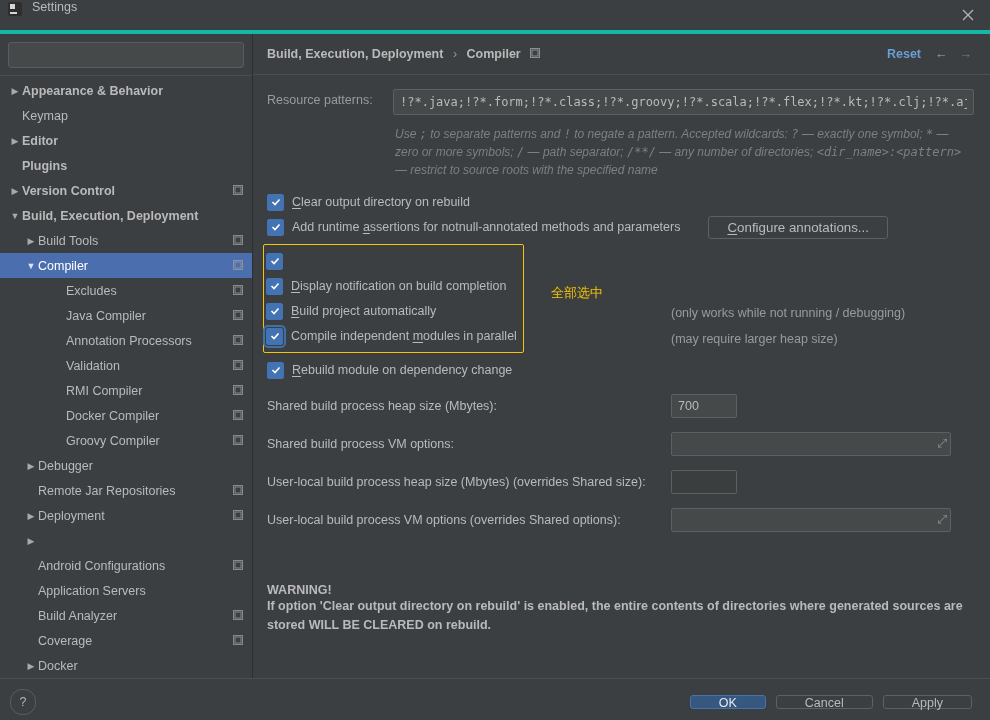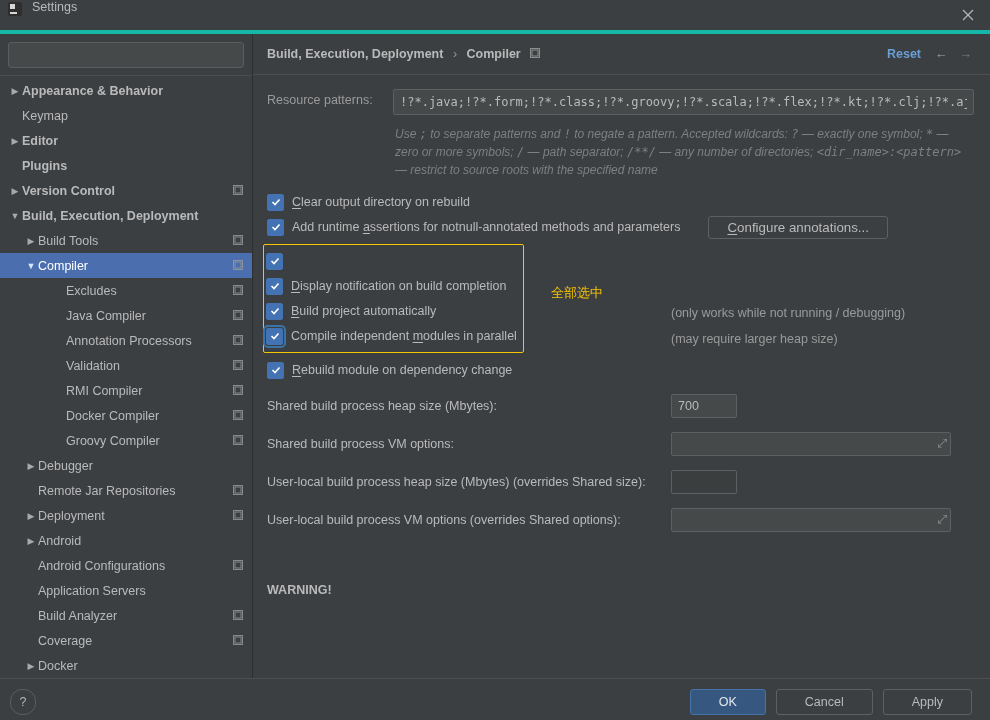--- a/index.html
+++ b/index.html
@@ -117,21 +117,21 @@
   .warn-title{font-weight:700;color:var(--text)}
   .warn-body{font-weight:700;color:var(--text);line-height:1.5}
   
   .footer{
     height:46px;border-top:1px solid var(--border);display:flex;align-items:center;
     padding:0 18px 0 10px;background:var(--bg)
   }
   .help{width:24px;height:24px;border:1px solid #5b5e5f;border-radius:12px;display:flex;align-items:center;justify-content:center;color:#b4b5b6;cursor:pointer}
   .footer-spacer{flex:1}
   .btn{
-    min-width:70px;height:26px;border:1px solid #5e6163;border-radius:3px;background:var(--bg);
+    min-width:70px;height:14px;border:1px solid #5e6163;border-radius:3px;background:var(--bg);
     color:var(--text);margin-left:10px;cursor:pointer;font-size:12.5px;padding:0 28px
   }
   .btn.primary{background:#365880;border-color:#4474a7;color:#e6e9ec}
 </style>
 </head>
 <body>
 
 <div class="titlebar">
   <span class="app-icon">
     <svg width="16" height="16" viewBox="0 0 16 16">
@@ -304,21 +304,20 @@
           <span class="lbl">Deployment</span>
           <span class="proj-icon">
             <svg width="12" height="12" viewBox="0 0 12 12">
               <rect x="1.5" y="1.5" width="9" height="9" fill="none" stroke="#9b9c9c" stroke-width="1"></rect>
               <rect x="3" y="3" width="6" height="6" fill="none" stroke="#9b9c9c" stroke-width="1"></rect>
             </svg>
           </span>
         </div>
         <div class="tree-row indent1">
           <span class="arrow">▶</span>
-          <span class="lbl">Android</span>
         </div>
         <div class="tree-row indent1">
           <span class="arrow"></span>
           <span class="lbl">Android Configurations</span>
           <span class="proj-icon">
             <svg width="12" height="12" viewBox="0 0 12 12">
               <rect x="1.5" y="1.5" width="9" height="9" fill="none" stroke="#9b9c9c" stroke-width="1"></rect>
               <rect x="3" y="3" width="6" height="6" fill="none" stroke="#9b9c9c" stroke-width="1"></rect>
             </svg>
           </span>
@@ -469,20 +468,21 @@
       <div class="form-row">
         <div class="form-label">User-local build process VM options (overrides Shared options):</div>
         <div class="vm-field">
             <input class="vm-input" value="" style="">
             <span class="expand-icon">⤢</span>
           </div>
       </div>
 
       <div class="warn-block">
         <div class="warn-title">WARNING!</div>
+        <div class="warn-body">If option 'Clear output directory on rebuild' is enabled, the entire contents of directories where generated sources are stored WILL BE CLEARED on rebuild.</div>
       </div>
 
     </div>
   </div>
 </div>
 
 <div class="footer">
   <span class="help">?</span>
   <span class="footer-spacer"></span>
   <button class="btn primary">OK</button>

